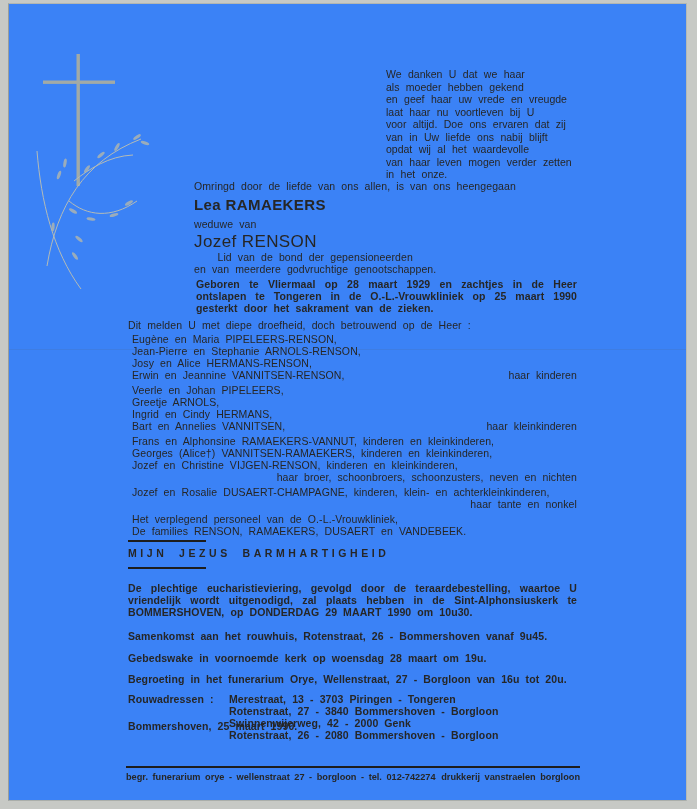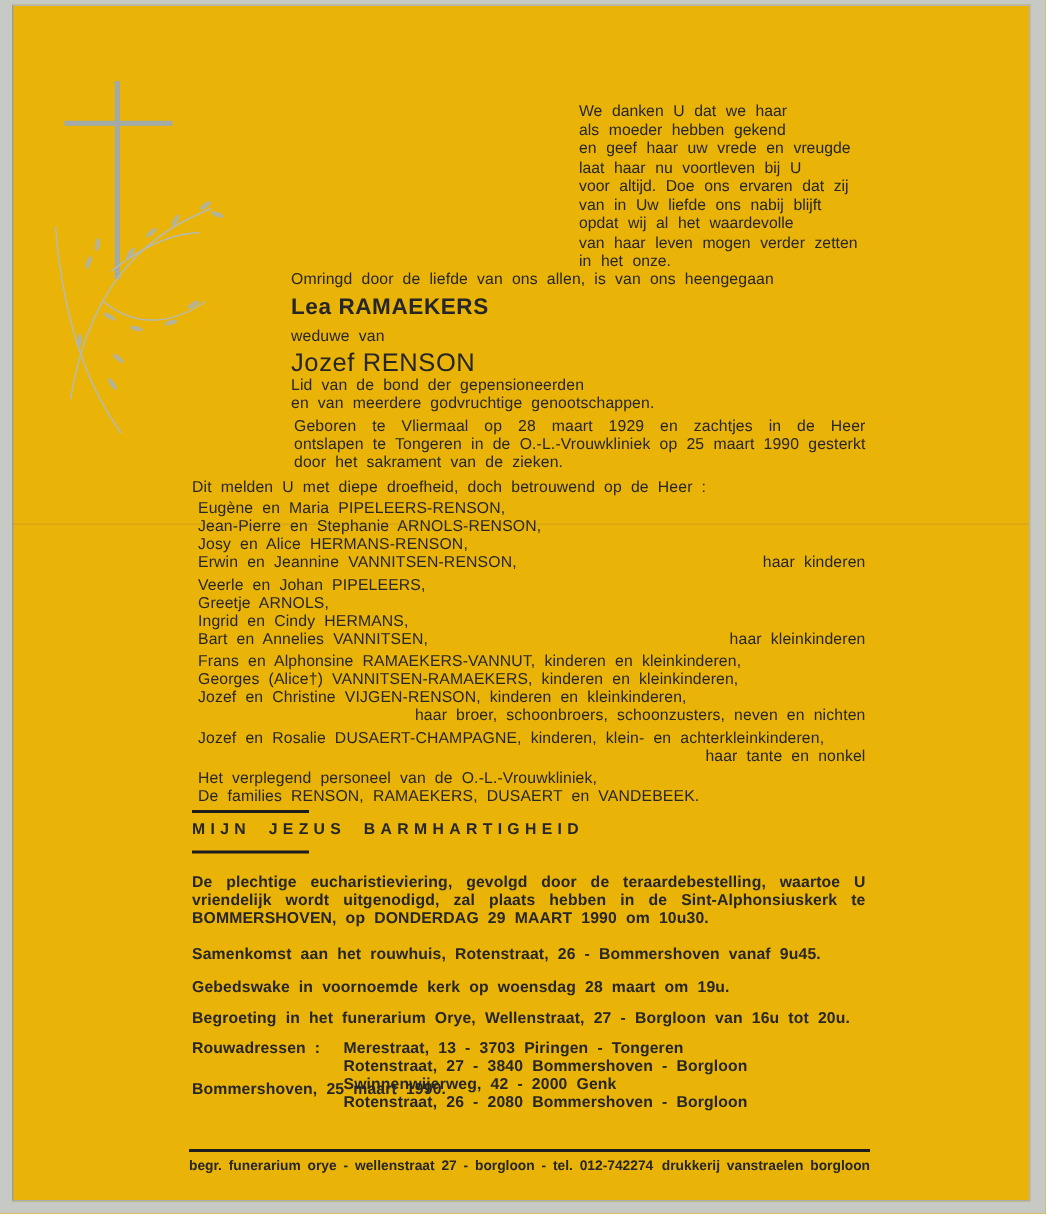--- a/index.html
+++ b/index.html
@@ -5,31 +5,31 @@
   html,body{margin:0;padding:0;}
   body{
     width:697px;height:809px;position:relative;overflow:hidden;
     background:#c7c9c5;
     font-family:"Liberation Sans","DejaVu Sans",sans-serif;
     color:#262626;
     -webkit-font-smoothing:antialiased;
   }
   .card{
     position:absolute;left:8px;top:3px;width:679px;height:798px;
-    background:#eab308;
+    background:#3b82f6;
     border-left:1px solid #999e9a;border-top:1px solid #b2b6b2;
     border-right:1px solid #b5b9b5;border-bottom:1px solid #aaaeaa;
     box-sizing:border-box;
   }
   .fold{position:absolute;left:0;top:345px;width:100%;height:1px;background:rgba(90,90,90,.12);}
   .abs{position:absolute;}
   .txt{font-size:10.5px;line-height:12px;word-spacing:3px;letter-spacing:.1px;}
   .small-caps-name{font-size:15px;font-weight:bold;letter-spacing:.4px;}
   .big-name{font-size:17px;font-weight:400;letter-spacing:.4px;}
-  .justify{text-align:justify;}
+  .justify{text-align:justify;font-weight:bold;}
   .bold{font-weight:bold;}
   .poem div{white-space:nowrap;}
   .poem{font-size:10.5px;line-height:12.5px;word-spacing:3.5px;}
   .fam-group{position:relative;margin-bottom:3px;}
   .fam-group .relation-inline{position:absolute;right:0;bottom:0;}
   .relation-block{text-align:right;}
   .rule{background:#1d1d1d;height:2px;}
   .motto{font-weight:bold;letter-spacing:.34em;word-spacing:.5em;font-size:10.5px;}
   .addr-row{display:flex;}
   .addr-label{width:101px;flex:0 0 101px;}
@@ -77,21 +77,21 @@
     <div>van in Uw liefde ons nabij blijft</div>
     <div>opdat wij al het waardevolle</div>
     <div>van haar leven mogen verder zetten</div>
     <div>in het onze.</div>
   </div>
 
   <div class="abs txt" style="left:185px;top:176px;">Omringd door de liefde van ons allen, is van ons heengegaan</div>
   <div class="abs small-caps-name" style="left:185px;top:192px;">Lea RAMAEKERS</div>
   <div class="abs txt" style="left:185px;top:214px;">weduwe van</div>
   <div class="abs big-name" style="left:185px;top:228px;">Jozef RENSON</div>
-  <div class="abs txt" style="left:185px;top:247px;">
+  <div class="abs txt" style="left:185px;top:247px;text-align:center;">
     <div>Lid van de bond der gepensioneerden</div>
     <div>en van meerdere godvruchtige genootschappen.</div>
   </div>
 
   <div class="abs txt justify" style="left:187px;top:274px;width:381px;">Geboren te Vliermaal op 28 maart 1929 en zachtjes in de Heer ontslapen te Tongeren in de O.-L.-Vrouwkliniek op 25 maart 1990 gesterkt door het sakrament van de zieken.</div>
 
   <div class="abs txt" style="left:119px;top:315px;">Dit melden U met diepe droefheid, doch betrouwend op de Heer :</div>
 
   <div class="abs txt" style="left:123px;top:329px;width:445px;">
     <div class="fam-group">

